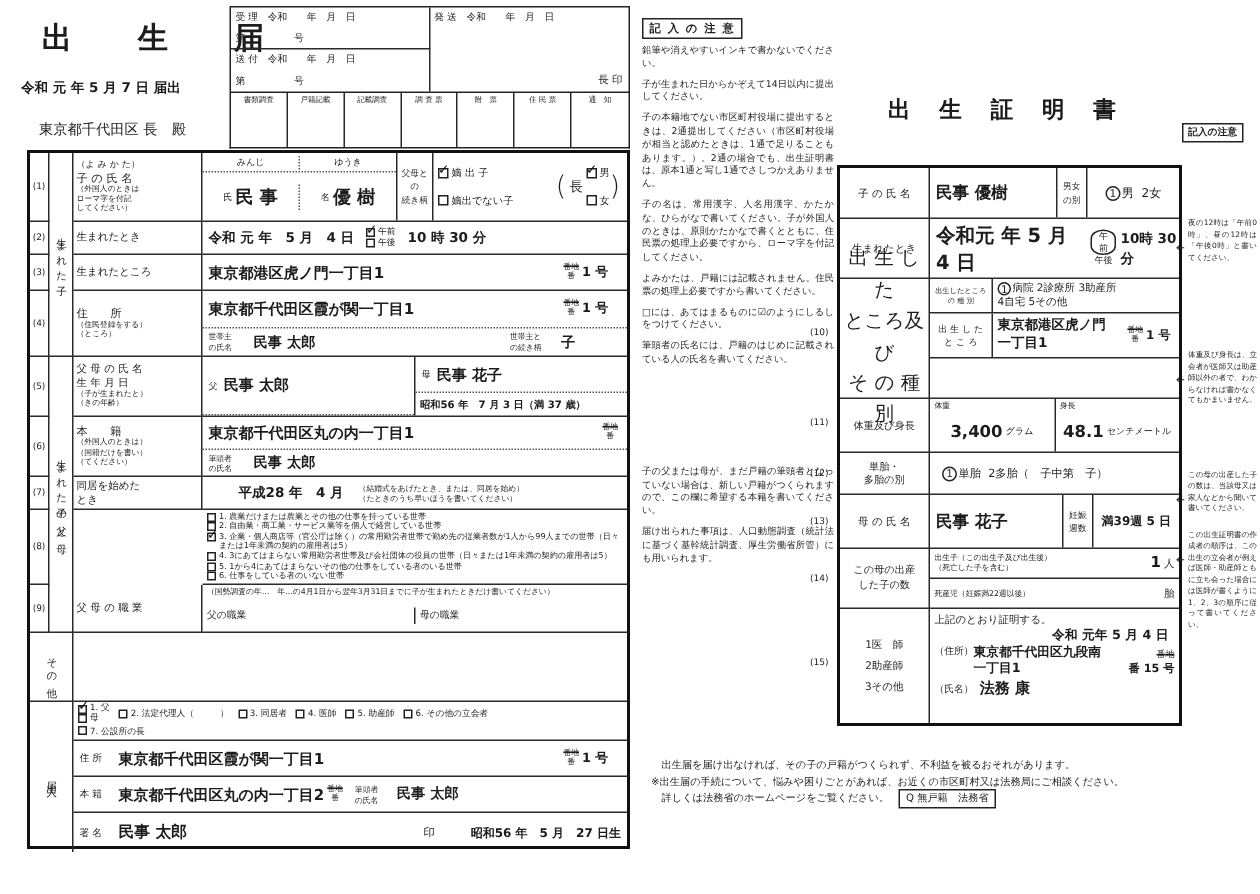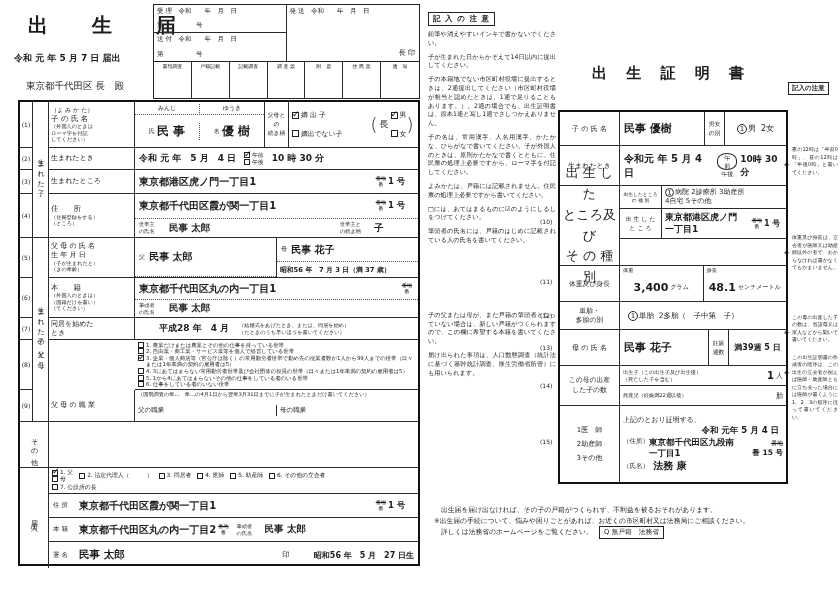--- a/index.html
+++ b/index.html
@@ -390,21 +390,21 @@
 の別</div>
       <div class="row ctr" style="width:62px;height:100%;border-left:1px solid #2a2a2a;font-size:8px">
         <span class="cn">1</span><span>男</span>&nbsp;&nbsp;<span>2女</span>
       </div>
     </div>
 
     <div class="br bb row ctr" style="grid-area:2/1">
         <span style="font-size:7px">生まれたとき</span>
       </div>
     <div class="bb row" style="grid-area:2/2;padding-left:4px">
-      <span class="val" style="font-size:10px">令和元 年 5 月 4 日</span>
+      <span class="val" style="font-size:13px">令和元 年 5 月 4 日</span>
       <div class="col ctr" style="margin:0 3px;font-size:6px;line-height:1.3">
         <span class="oval">午前</span>
         <span>午後</span>
       </div>
       <span class="val" style="font-size:9px">10時 30分</span>
     </div>
 
     <div class="br bb row ctr" style="grid-area:3/1">
         <span class="plabel" style="font-size:13px;line-height:1.6">出 生 し た
 ところ及び
@@ -475,21 +475,21 @@
         <span class="flex1" style="font-size:5.2px">死産児（妊娠満22週以後）</span>
         <span style="font-size:7px">胎</span>
       </div>
     </div>
 
     <div class="br row ctr" style="grid-area:8/1">
         <span class="plabel" style="font-size:7px;line-height:2">1医　師
 2助産師
 3その他</span>
       </div>
-    <div class="col" style="grid-area:8/2;padding:2px 3px;justify-content:center">
+    <div class="col" style="grid-area:8/2;padding:2px 3px;justify-content:flex-start">
       <span style="font-size:7px">上記のとおり証明する。</span>
       <span class="val" style="font-size:8.5px;text-align:right;padding-right:4px">令和 元年 5 月 4 日</span>
       <div class="row">
         <span style="font-size:6.5px;align-self:flex-start">（住所）</span>
         <span class="val plabel flex1" style="font-size:8.5px;line-height:1.3">東京都千代田区九段南
 一丁目1</span>
         <span class="col" style="font-size:6px;text-align:right">
             <span class="strike">番地</span>
             <span class="val" style="font-size:7.5px">番 15 号</span>
           </span>

